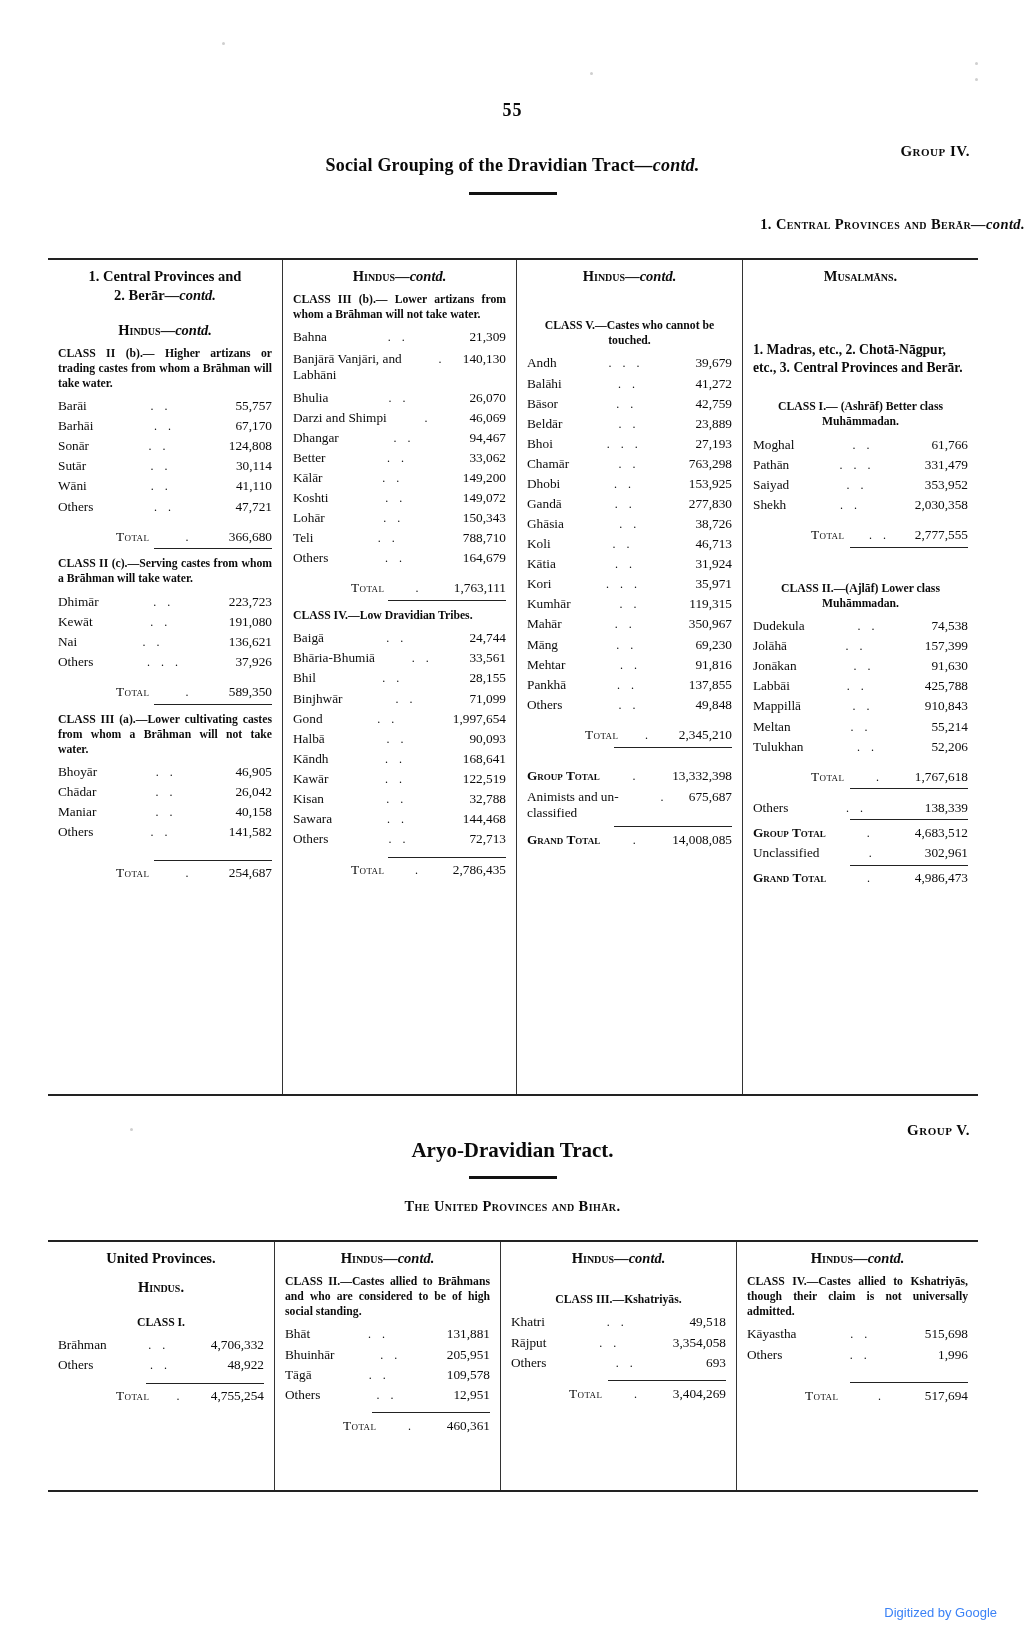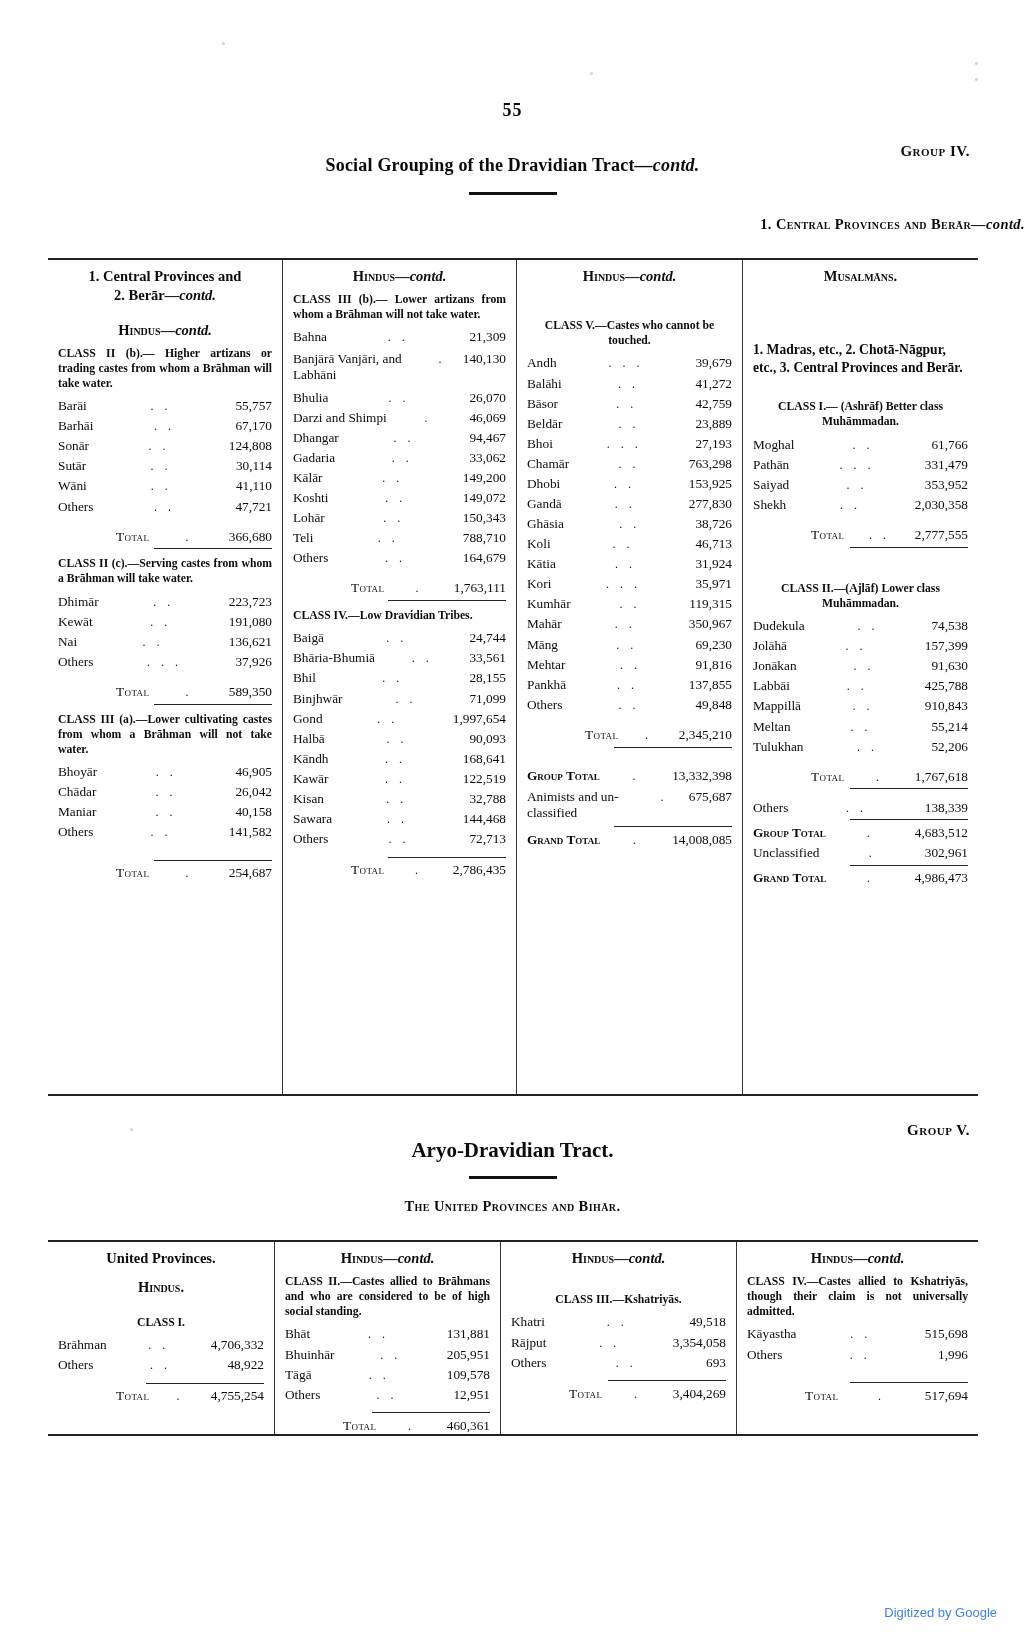--- a/index.html
+++ b/index.html
@@ -80,21 +80,21 @@
   #table1 {
     left: 48px;
     top: 258px;
     width: 930px;
     height: 838px;
   }
   #table2 {
     left: 48px;
     top: 1240px;
     width: 930px;
-    height: 196px;
+    height: 252px;
   }
   .cols {
     display: flex;
     height: 100%;
     box-sizing: border-box;
   }
   .col {
     box-sizing: border-box;
     padding: 7px 10px 4px 10px;
     position: relative;
@@ -371,21 +371,21 @@
               <span class="nm">Darzi and Shimpi</span>
               <span class="dots">.</span>
               <span class="val">46,069</span>
             </div>
           <div class="row">
               <span class="nm">Dhangar</span>
               <span class="dots">. .</span>
               <span class="val">94,467</span>
             </div>
           <div class="row">
-              <span class="nm">Gadaria</span>
+              <span class="nm">Better</span>
               <span class="dots">. .</span>
               <span class="val">33,062</span>
             </div>
           <div class="row">
               <span class="nm">Kālār</span>
               <span class="dots">. .</span>
               <span class="val">149,200</span>
             </div>
           <div class="row">
               <span class="nm">Koshti</span>

